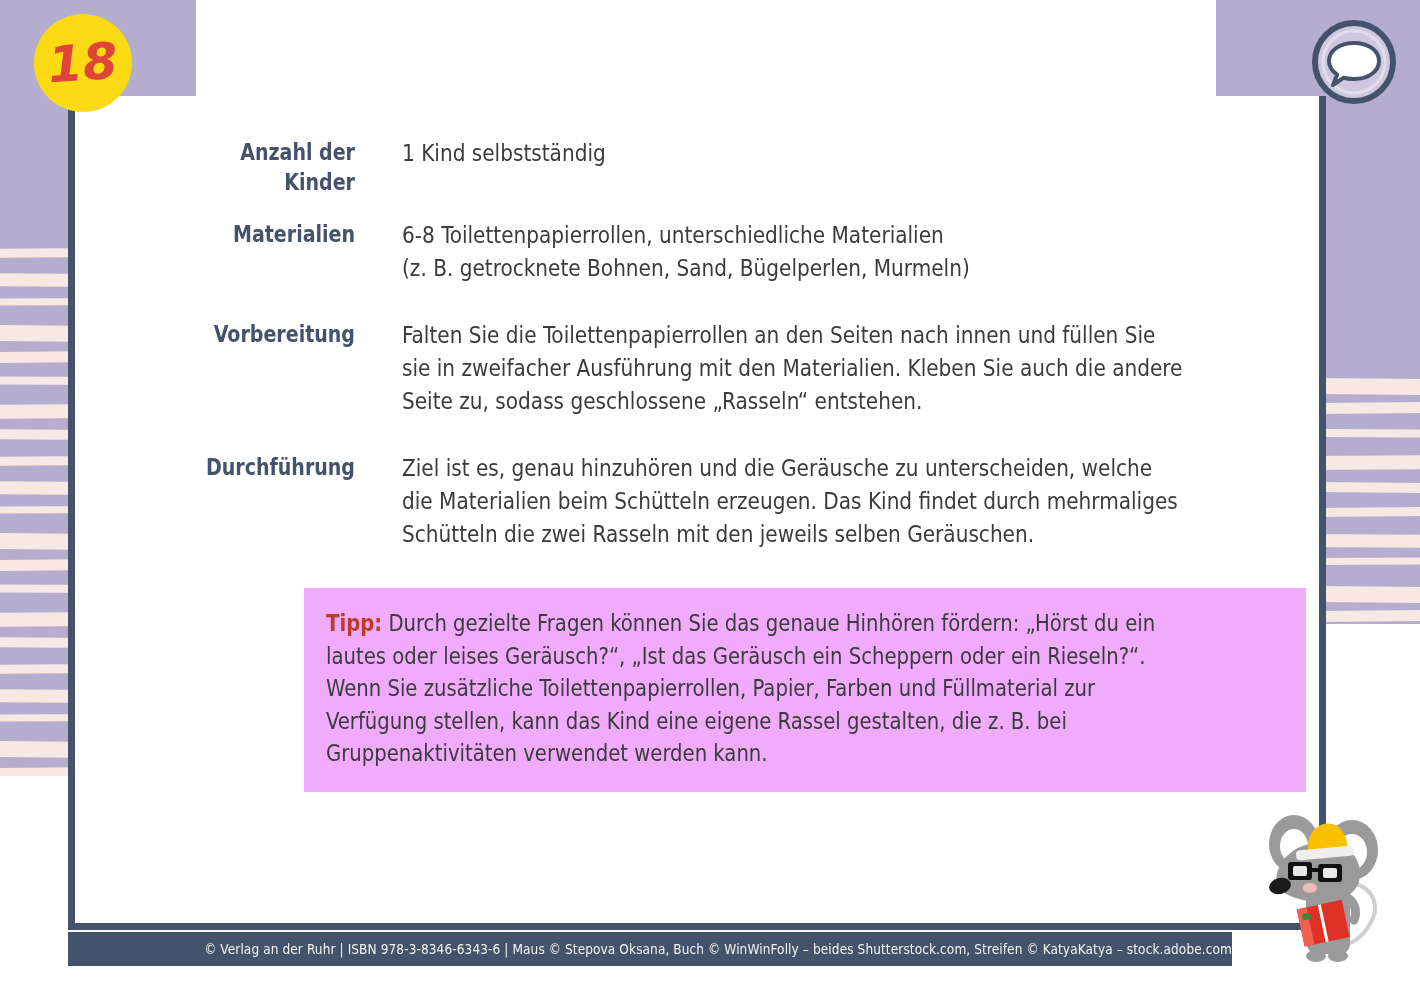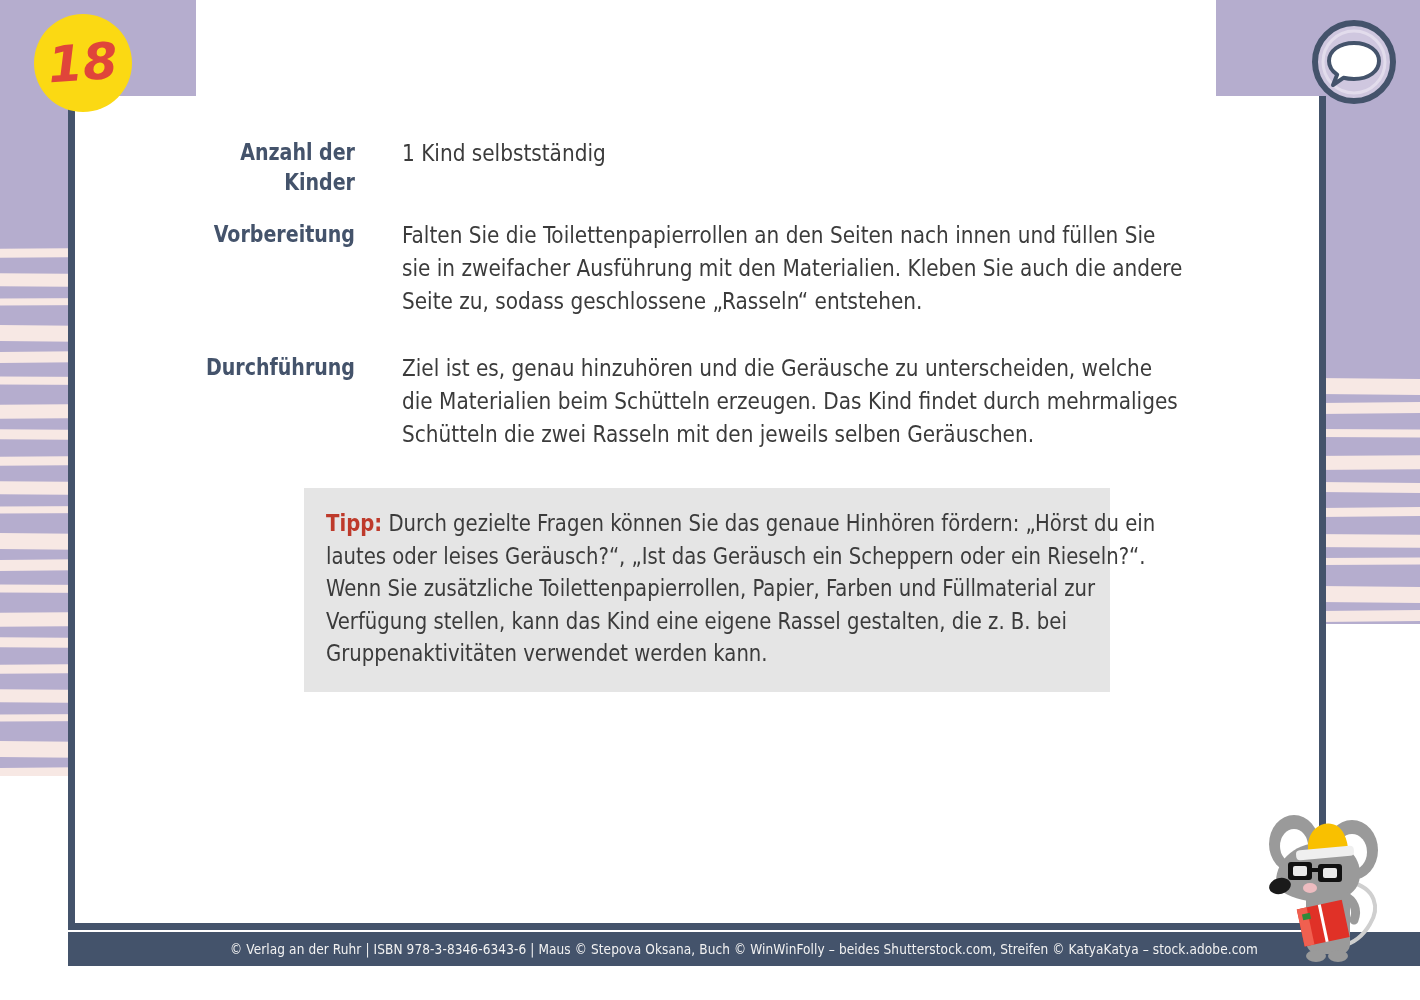--- a/index.html
+++ b/index.html
@@ -134,43 +134,43 @@
     transform: scaleX(0.95);
     transform-origin: left top;
   }
   .row .value .line { display: block; white-space: nowrap; }
 
   .row.r-gap { margin-bottom: 34px; }
 
   
   .tipbox {
     margin: 37px 0 0 154px;
-    width: 806px;
-    background: #e5e5e5;
+    width: 1002px;
+    background: #f0abfc;
     padding: 19px 24px 22px 22px;
   }
   .tipbox p {
     color: #3b3b3b;
     font-size: 23px;
     line-height: 32.5px;
     font-family: "DejaVu Sans Condensed", "Liberation Sans Narrow", "Liberation Sans", sans-serif;
     transform: scaleX(0.95);
     transform-origin: left top;
   }
   .tipbox .line { display: block; white-space: nowrap; }
   .tip-kw { color: #be3a2b; font-weight: 700; }
 
   
   .footer {
     position: absolute;
     left: 68px; bottom: 34px;
-    width: 1352px; height: 34px;
+    width: 1164px; height: 34px;
     background: #44536b;
     z-index: 8;
-    display: flex; align-items: center; justify-content: center;
+    display: flex; align-items: center; justify-content: flex-end;
   }
   .footer .ftxt {
     color: #f2f2f2;
     font-size: 13.5px;
     letter-spacing: .1px;
     white-space: nowrap;
     font-family: "DejaVu Sans Condensed", "Liberation Sans Narrow", "Liberation Sans", sans-serif;
   }
 
   
@@ -243,20 +243,27 @@
 
   <div class="content">
     <div id="rows">
         <div class="row">
           <div class="label">Anzahl der Kinder</div>
           <div class="value">
             <span class="line">1 Kind selbstständig</span>
           </div>
         </div>
         <div class="row r-gap">
+          <div class="label">Materialien</div>
+          <div class="value">
+            <span class="line">6-8 Toilettenpapierrollen, unterschiedliche Materialien</span>
+            <span class="line">(z. B. getrocknete Bohnen, Sand, Bügelperlen, Murmeln)</span>
+          </div>
+        </div>
+        <div class="row r-gap">
           <div class="label">Vorbereitung</div>
           <div class="value">
             <span class="line">Falten Sie die Toilettenpapierrollen an den Seiten nach innen und füllen Sie</span>
             <span class="line">sie in zweifacher Ausführung mit den Materialien. Kleben Sie auch die andere</span>
             <span class="line">Seite zu, sodass geschlossene „Rasseln“ entstehen.</span>
           </div>
         </div>
         <div class="row r-gap">
           <div class="label">Durchführung</div>
           <div class="value">

